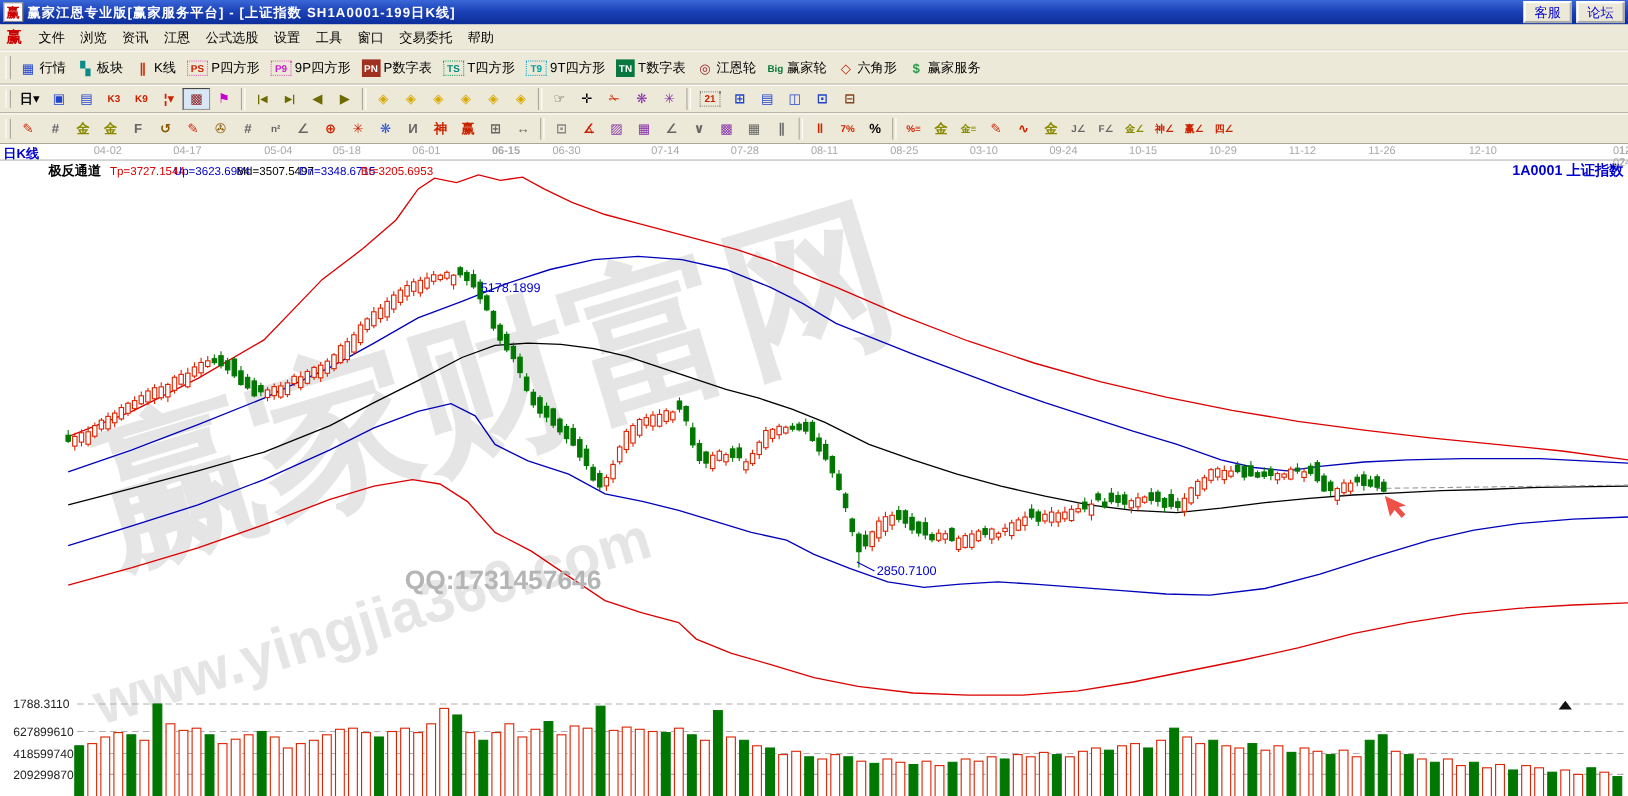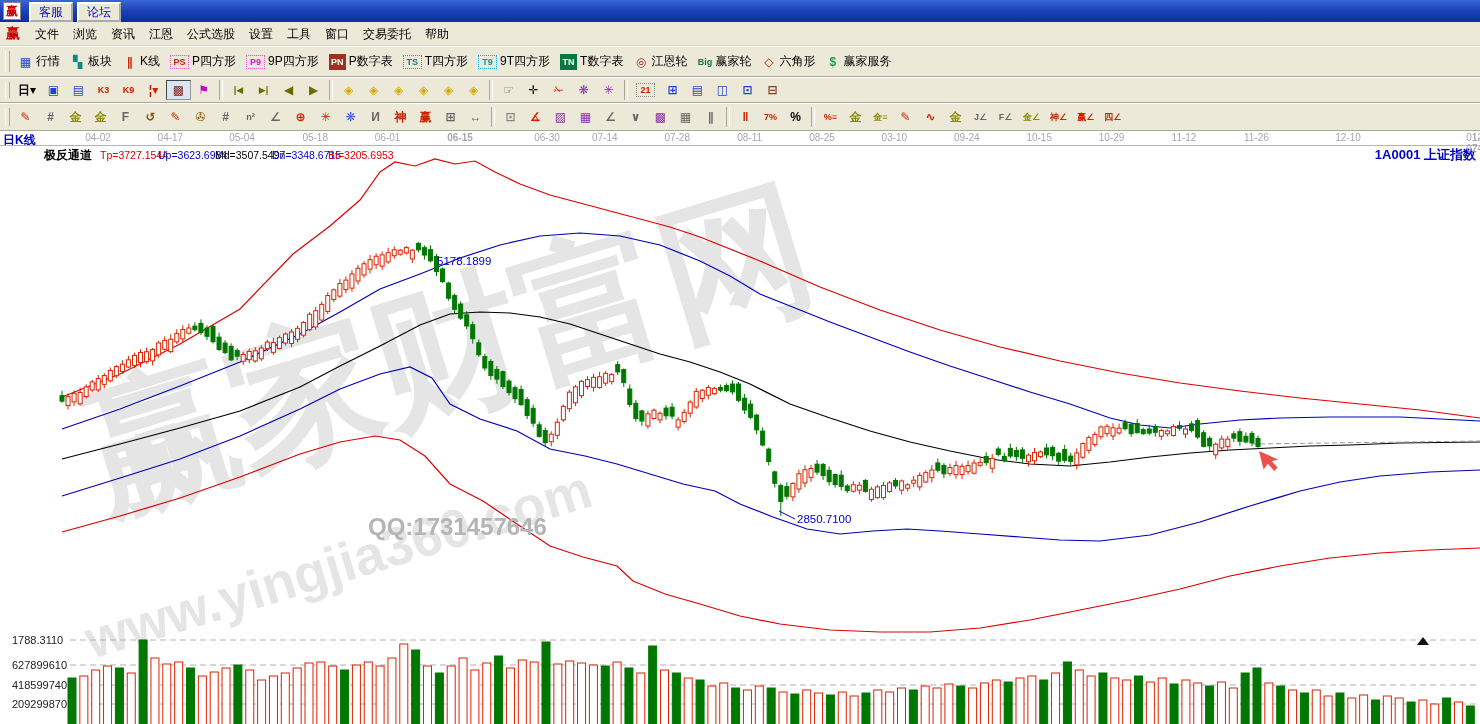--- a/index.html
+++ b/index.html
@@ -39,20 +39,21 @@
   svg{position:absolute;left:0;top:0;z-index:1;}
   svg text{font-family:"Liberation Sans","DejaVu Sans",sans-serif;}
 </style>
 </head>
 <body>
 
 <div class="app">
 
   <div class="titlebar">
     <span class="tlogo">赢</span>
+    <span class="ttext">赢家江恩专业版[赢家服务平台] - [上证指数  SH1A0001-199日K线]</span>
     <span id="titlebar-buttons"><span class="tbtn2">客服</span><span class="tbtn2">论坛</span></span>
   </div>
 
   <div class="menubar">
     <span class="mlogo">赢</span>
     <span id="menu-items"><span class="mitem">文件</span><span class="mitem">浏览</span><span class="mitem">资讯</span><span class="mitem">江恩</span><span class="mitem">公式选股</span><span class="mitem">设置</span><span class="mitem">工具</span><span class="mitem">窗口</span><span class="mitem">交易委托</span><span class="mitem">帮助</span></span>
   </div>
 
   <div class="tb tb1" id="toolbar-main">
       <span class="grip"></span>
@@ -336,25 +337,25 @@
       </span>
       <span class="tbtn">
         <span class="g small" style="color: rgb(204, 34, 0);">四∠</span>
       </span>
     </div>
 
   <div class="chart">
     <div class="dates" id="date-axis">
         <span class="dlabel" style="left: 98px;">04-02</span>
         <span class="dlabel" style="left: 170.4px;">04-17</span>
-        <span class="dlabel" style="left: 242px;">05-04</span>
+        <span class="dlabel" style="left: 253px;">05-04</span>
         <span class="dlabel" style="left: 315.2px;">05-18</span>
         <span class="dlabel" style="left: 387.6px;">06-01</span>
         <span class="dlabel" style="left: 460px; font-weight: bold;">06-15</span>
-        <span class="dlabel" style="left: 547px;">06-30</span>
+        <span class="dlabel" style="left: 515px;">06-30</span>
         <span class="dlabel" style="left: 604.8px;">07-14</span>
         <span class="dlabel" style="left: 677.2px;">07-28</span>
         <span class="dlabel" style="left: 749.6px;">08-11</span>
         <span class="dlabel" style="left: 822px;">08-25</span>
         <span class="dlabel" style="left: 894.4px;">03-10</span>
         <span class="dlabel" style="left: 966.8px;">09-24</span>
         <span class="dlabel" style="left: 1039.2px;">10-15</span>
         <span class="dlabel" style="left: 1111.6px;">10-29</span>
         <span class="dlabel" style="left: 1184px;">11-12</span>
         <span class="dlabel" style="left: 1256.4px;">11-26</span>

